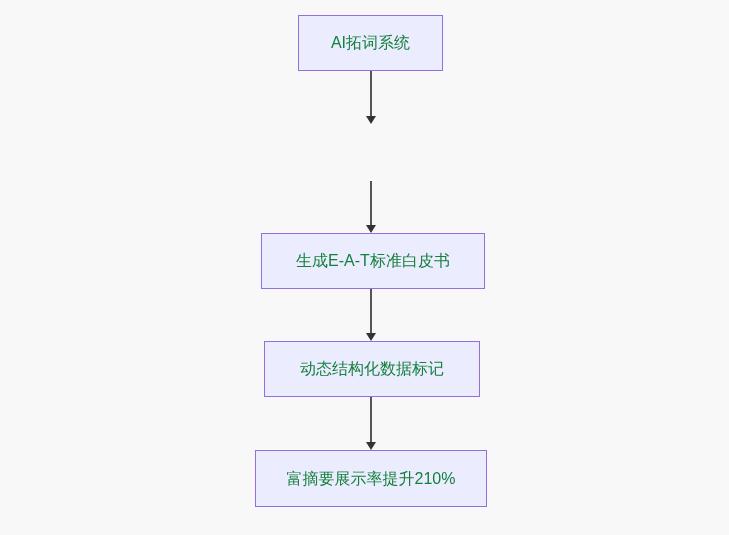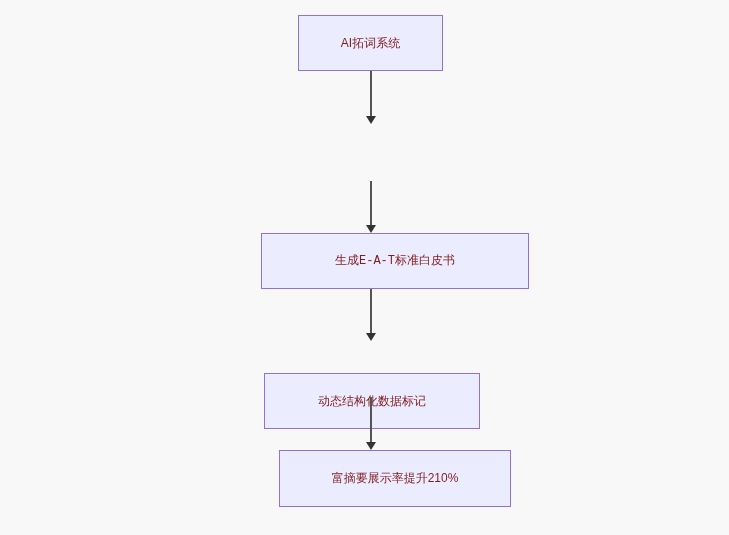--- a/index.html
+++ b/index.html
@@ -17,22 +17,22 @@
   .node {
     position: absolute;
     box-sizing: border-box;
     background: #ececff;
     border: 1px solid #9370db;
     display: flex;
     align-items: center;
     justify-content: center;
   }
   .node-label {
-    color: #7f1d1d;
-    font-size: 12px;
+    color: #15803d;
+    font-size: 16px;
     line-height: 1.2;
     white-space: nowrap;
     text-align: center;
   }
   .edge {
     position: absolute;
     width: 10px;
     display: flex;
     flex-direction: column;
     align-items: center;
@@ -53,29 +53,29 @@
 </head>
 <body>
 
 <div class="canvas">
 
   <div class="node" style="left:298px; top:15px; width:145px; height:56px;">
     <span class="node-label">AI拓词系统</span>
   </div>
 
 
-  <div class="node" style="left:261px; top:233px; width:268px; height:56px;font-family:Liberation Mono, monospace;">
+  <div class="node" style="left:261px; top:233px; width:224px; height:56px;">
     <span class="node-label">生成E-A-T标准白皮书</span>
   </div>
 
-  <div class="node" style="left:264px; top:341px; width:216px; height:56px;margin-top:32px;">
+  <div class="node" style="left:264px; top:341px; width:216px; height:56px;">
     <span class="node-label">动态结构化数据标记</span>
   </div>
 
-  <div class="node" style="left:255px; top:450px; width:232px; height:57px;margin-left:24px;">
+  <div class="node" style="left:255px; top:450px; width:232px; height:57px;">
     <span class="node-label">富摘要展示率提升210%</span>
   </div>
 
   <div class="edge" style="left:366px; top:71px; height:53px;">
     <div class="edge-line"></div>
     <div class="edge-arrowhead"></div>
   </div>
 
   <div class="edge" style="left:366px; top:181px; height:52px;">
     <div class="edge-line"></div>

